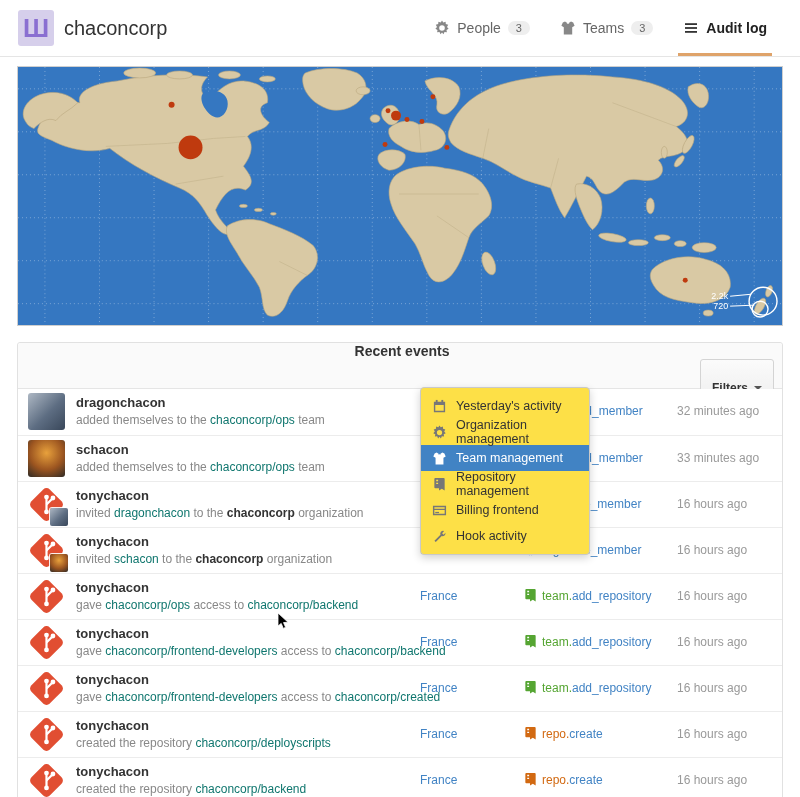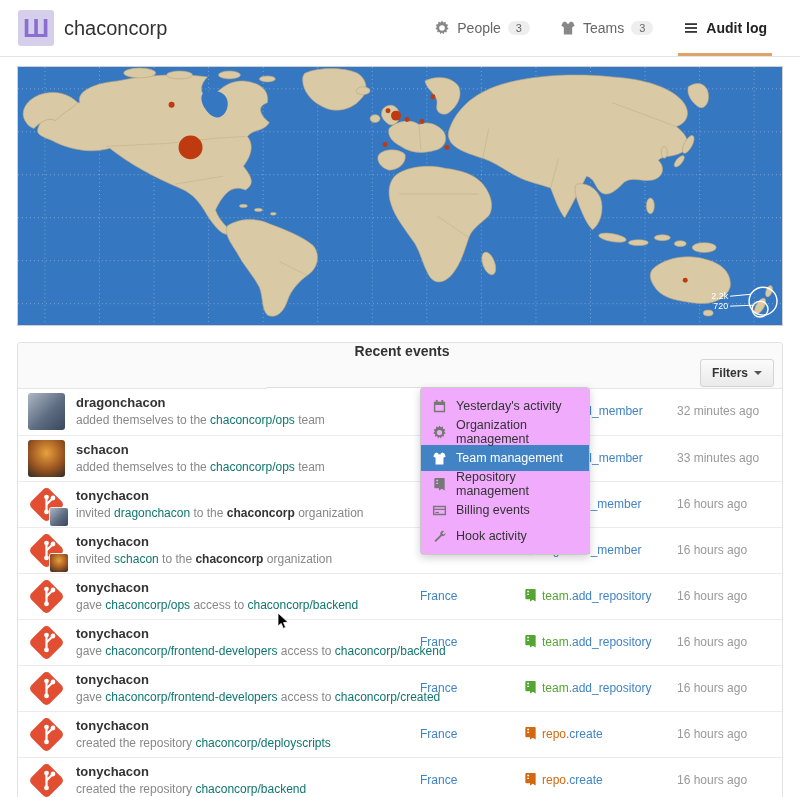--- a/index.html
+++ b/index.html
@@ -22,21 +22,21 @@
 
   
   .map-wrap { margin:9px 17px 16px; height:260px; border:1px solid #cfcfcf; position:relative; overflow:hidden; }
   .map-wrap svg { display:block; width:100%; height:100%; }
 
   
   .card { margin:10px 17px 0; border:1px solid #e1e1e1; border-radius:3px; position:relative; }
   .card-header { height:46px; display:flex; align-items:center; padding:0 8px 0 12px;
     background:#fafafa; border-bottom:1px solid #e5e5e5; border-radius:3px 3px 0 0;flex-direction:column; }
   .card-title { font-weight:bold; font-size:14px; color:#333; }
-  .filters-btn { margin-left:auto; display:flex; align-items:center; gap:6px; padding:6px 11px;
+  .filters-btn { margin-left:auto; display:flex; align-items:center; gap:6px; padding:21px 11px;
     font-size:12px; font-weight:bold; color:#333; background:linear-gradient(#fbfbfb,#eaeaea);
     border:1px solid #d4d4d4; border-radius:3px; cursor:pointer; }
   .caret { width:0; height:0; border-left:4px solid transparent; border-right:4px solid transparent;
     border-top:4px solid #555; }
   .search-box { position:relative; width:282px; margin-left:8px; }
   .search-box svg { position:absolute; left:8px; top:7px; width:15px; height:15px; stroke:#aaa; fill:none; }
   .search-input { width:100%; height:30px; border:1px solid #ddd; border-radius:3px;
     padding:0 8px 0 29px; font-size:13px; color:#333; font-family:inherit; outline:none; }
   .search-input::placeholder { color:#aaa; }
 
@@ -57,21 +57,21 @@
   .seg-link { color:#0f766e; cursor:pointer; }
   .seg-bold { color:#333; font-weight:bold; }
   .col-loc { position:absolute; left:402px; top:15px; font-size:12px; color:#4183c4; cursor:pointer; }
   .col-evt { position:absolute; left:505px; top:14px; font-size:12px; display:flex; align-items:center; gap:4px; }
   .col-evt svg { width:15px; height:15px; }
   .col-time { position:absolute; left:659px; top:15px; font-size:12px; color:#999; }
   .c-green { color:#55a532; } .c-blue { color:#4183c4; cursor:pointer; } .c-orange { color:#d26911; }
   .i-green { fill:#55a532; } .i-blue { fill:#4183c4; } .i-orange { fill:#d26911; }
 
   
-  .dropdown { position:absolute; left:402px; top:44px; width:170px; background:#f0abfc;
+  .dropdown { position:absolute; left:402px; top:44px; width:170px; background:#fde047;
     border:1px solid #c9c9c9; border-radius:4px; box-shadow:0 3px 9px rgba(0,0,0,.18);
     padding:5px 0; z-index:10; }
   .menu-item { display:flex; align-items:center; gap:9px; padding:5px 11px; font-size:12.5px; color:#333;
     cursor:pointer; height:26px; }
   .menu-item svg { width:15px; height:15px; fill:#777; flex:0 0 15px; }
   .menu-item.selected { background:#4183c4; color:#fff; }
   .menu-item.selected svg { fill:#fff; }
 
   .cursor { position:absolute; left:277px; top:613px; z-index:20; pointer-events:none; }
 </style>
@@ -481,21 +481,21 @@
         <svg viewBox="0 0 16 16" class="">
           <path fill-rule="evenodd" d="M3.5 1h9a1 1 0 0 1 1 1v12.5l-3-2-3 2V12h-4a1 1 0 0 1-1-1V2a1 1 0 0 1 1-1zm1 2v1.5h2V3h-2zm0 3v1.5h2V6h-2z"></path>
         </svg>
         <span>Repository management</span>
       </div>
       <div class="menu-item">
         <svg viewBox="0 0 16 16" class="">
           <path fill-rule="evenodd" d="M1 3h14v10H1V3zm1.5 4.5v4h11v-4h-11zM2.5 4.5v1.6h11V4.5h-11z"></path>
           <rect x="3.5" y="9.5" width="4" height="1.3"></rect>
         </svg>
-        <span>Billing events</span>
+        <span>Billing frontend</span>
       </div>
       <div class="menu-item">
         <svg viewBox="0 0 16 16" class="">
           <path d="M12 1.8a3.2 3.2 0 0 0-3 4.3L2.6 12.5 4 13.9l6.4-6.4A3.2 3.2 0 0 0 14.4 4l-2 2-1.6-1.6 2-2a3 3 0 0 0-.8-.6z"></path>
         </svg>
         <span>Hook activity</span>
       </div>
     </div>
 </div>
 

